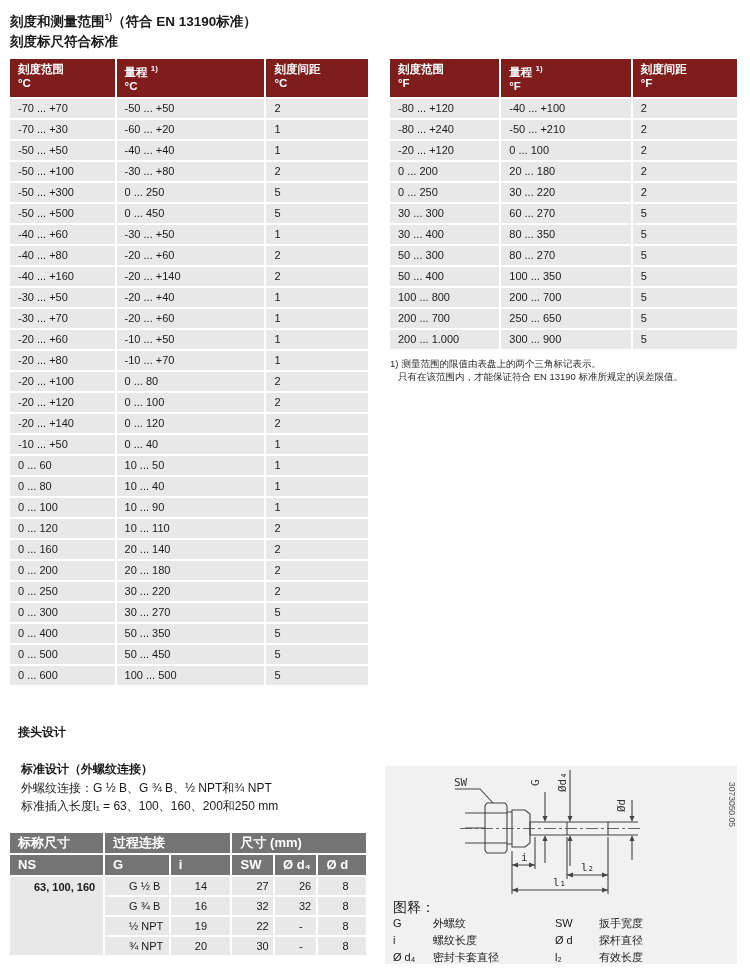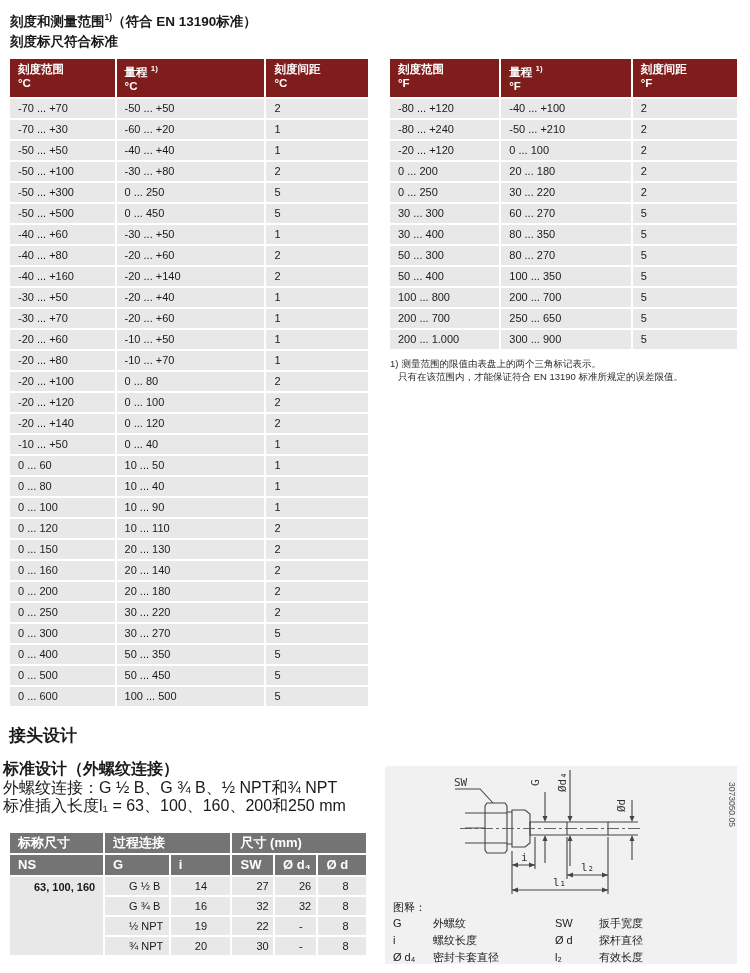--- a/index.html
+++ b/index.html
@@ -24,41 +24,41 @@
   table.scale td{
     background:#e8e8e8;font-size:11px;height:19px;padding:0 0 0 8px;
     vertical-align:middle;white-space:nowrap;
   }
 
   
   .footnote{left:390px;top:357px;width:350px;font-size:9.5px;line-height:13px;color:#2a2a2a;}
   .footnote .fm{float:left;margin-right:3px;}
 
   
-  .section-heading{left:9px;top:724px;font-size:17px;font-weight:bold;}
-  .sub-block{left:3px;top:760px;font-size:16px;line-height:18.5px;}
+  .section-heading{left:18px;top:724px;font-size:12px;font-weight:bold;}
+  .sub-block{left:21px;top:760px;font-size:12px;line-height:18.5px;}
   .sub-block .sb-head{font-weight:bold;}
 
   
   table.dim{border-collapse:separate;border-spacing:2px;table-layout:fixed;position:absolute;left:8px;top:831px;}
   table.dim th{
     background:#747474;color:#ffffff;font-size:13px;font-weight:bold;
     text-align:left;padding:3px 0 3px 8px;line-height:14px;white-space:nowrap;
   }
   table.dim td{
     background:#e8e8e8;font-size:11px;height:18px;padding:0 0 0 24px;
     vertical-align:middle;white-space:nowrap;
   }
   table.dim td.ns{font-weight:bold;vertical-align:top;padding-top:4px;}
 
   
   .panel{left:385px;top:766px;width:352px;height:198px;background:#f1f1f1;}
   .panel svg{display:block;overflow:visible;}
   .legend{padding:2px 0 0 8px;font-size:11px;line-height:15px;}
-  .legend-title{font-size:11px;margin-bottom:1px;}
+  .legend-title{font-size:14px;margin-bottom:1px;}
   .legend-grid{display:grid;grid-template-columns:40px 122px 44px auto;row-gap:2px;}
   .draw-label{font-family:"DejaVu Sans Mono","Liberation Mono",monospace;}
 </style>
 </head>
 <body>
 
 <div class="abs title-block">
   <div><span>刻度和测量范围</span><sup>1)</sup><span>（符合 EN 13190标准）</span></div>
   <div>刻度标尺符合标准</div>
 </div>
@@ -173,25 +173,20 @@
         <td>1</td>
       </tr>
       <tr>
         <td>0 ... 100</td>
         <td>10 ... 90</td>
         <td>1</td>
       </tr>
       <tr>
         <td>0 ... 120</td>
         <td>10 ... 110</td>
-        <td>2</td>
-      </tr>
-      <tr>
-        <td>0 ... 150</td>
-        <td>20 ... 130</td>
         <td>2</td>
       </tr>
       <tr>
         <td>0 ... 160</td>
         <td>20 ... 140</td>
         <td>2</td>
       </tr>
       <tr>
         <td>0 ... 200</td>
         <td>20 ... 180</td>

